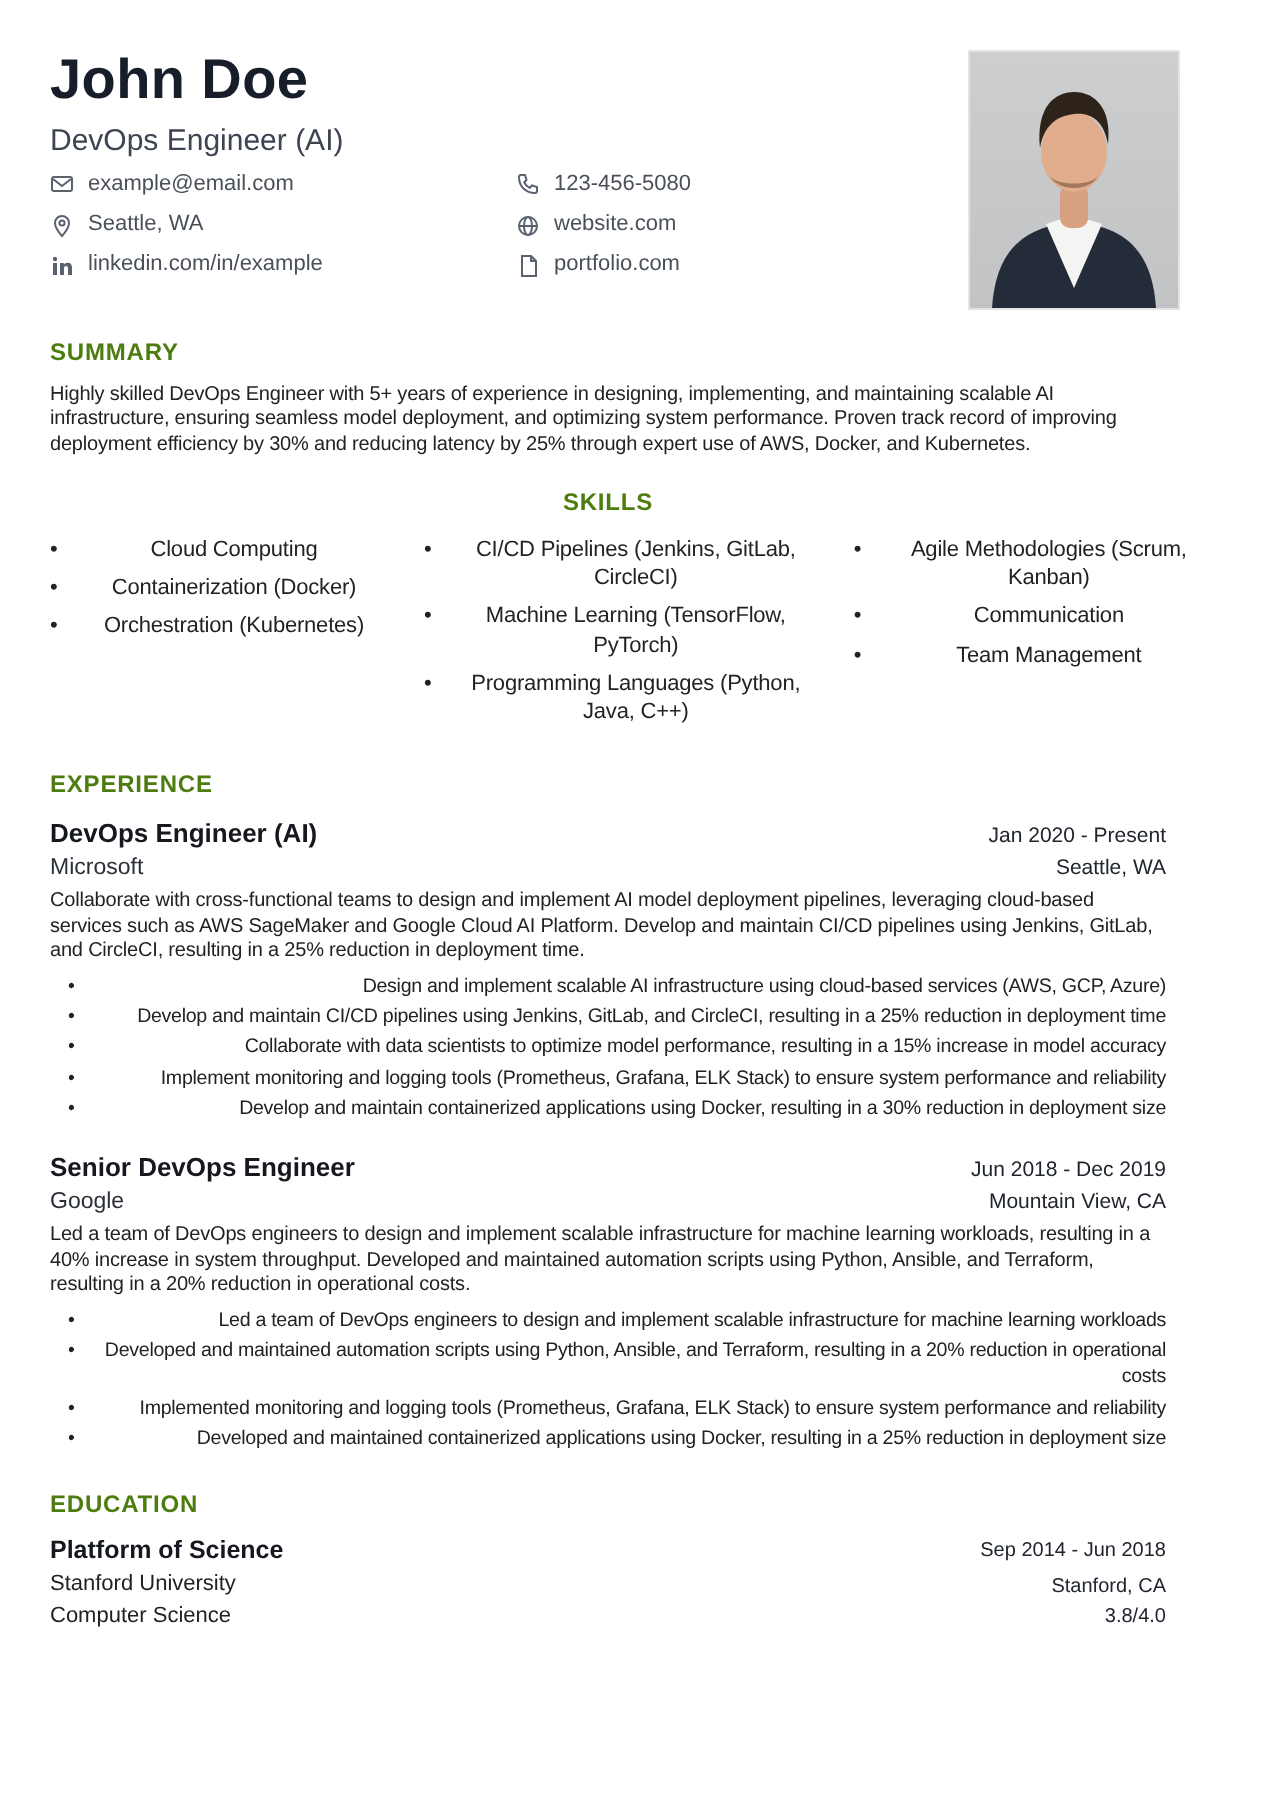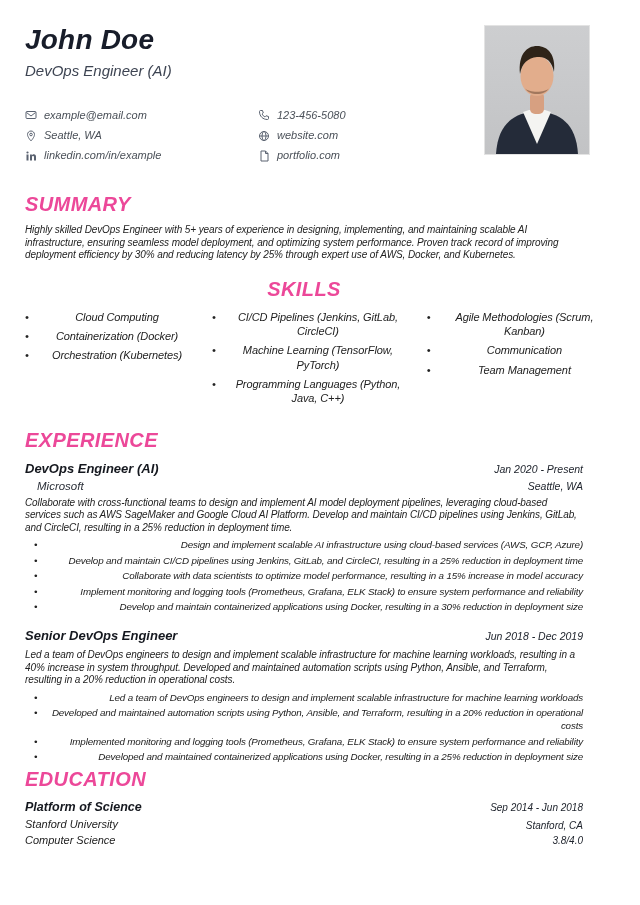--- a/index.html
+++ b/index.html
@@ -2,49 +2,49 @@
 <html><head>
 <meta charset="utf-8">
 <style>
   * { margin: 0; padding: 0; box-sizing: border-box; }
   html, body { background: #ffffff; }
   body {
     width: 640px; height: 905px; overflow: hidden;
     font-family: "Liberation Sans", sans-serif;
     color: #1f1f1f;
   }
-  .page { position: relative; padding: 25px 25px 0 25px; width: 608px; font-style: italic; }
+  .page { position: relative; padding: 25px 25px 0 25px; width: 608px; }
 
   
   .name {
     font-size: 28px; font-weight: bold; color: #181d2a;
     letter-spacing: 0.2px; line-height: 1.1;
   }
   .candidate-title {
     font-size: 15px; color: #3d4452; margin-top: 6px; line-height: 1.2;
   }
-  .contacts { display: flex; margin-top: 29px; text-align: center; }
+  .contacts { display: flex; margin-top: 6px; text-align: center; }
   .contact-col { display: flex; flex-direction: column; gap: 7px; }
   .contact-col.left { width: 233px; }
   .contact-item {
     display: flex; align-items: center; gap: 7px;
     font-size: 11px; color: #4a5058; line-height: 1.2;
   }
   .cicon { width: 12px; height: 12px; flex: 0 0 12px; color: #5a6270; display: inline-block; }
   .cicon svg { width: 12px; height: 12px; display: block; }
 
   .photo {
     position: absolute; top: 25px; left: 484px; width: 106px; height: 130px;
     border: 1px solid #e3e3e3; background: #c9cacb; overflow: hidden;
   }
   .photo svg { display: block; width: 104px; height: 128px; }
 
   
   section h2 {
-    font-size: 20px; font-weight: bold; color: #ec4899;
+    font-size: 12px; font-weight: bold; color: #4d7c0f;
     letter-spacing: 0.4px; line-height: 1.2;
   }
   .sec-summary { margin-top: 30px; }
   .sec-summary p {
     margin-top: 8px; font-size: 10px; line-height: 1.25;
     letter-spacing: -0.1px; color: #222;
   }
   .sec-skills { margin-top: 15px; text-align: center; }
   .skills-grid {
     display: grid; grid-template-columns: 31% 36% 33%;
@@ -58,35 +58,35 @@
   }
   .skill-list li::before { content: "\2022"; position: absolute; left: 0; top: 0; }
 
   .sec-experience { margin-top: 17px; }
   .job { margin-top: 9px; }
   .job + .job { margin-top: 14px; }
   .job-head { display: flex; justify-content: space-between; align-items: baseline; }
   .job-head h3 { font-size: 13px; font-weight: bold; color: #15181f; line-height: 1.25; }
   .job-dates { font-size: 10.5px; color: #20252e; white-space: nowrap; }
   .job-sub { display: flex; justify-content: space-between; align-items: baseline; margin-top: 3px; }
-  .job-company { font-size: 11.5px; color: #2a2f38; margin-left: 12px; }
+  .job-company { font-size: 11.5px; color: #2a2f38; }
   .job-location { font-size: 10.5px; color: #20252e; }
   .job-desc {
     margin-top: 5px; font-size: 10px; line-height: 1.25;
     letter-spacing: -0.1px; color: #222;
   }
   .bullets { list-style: none; margin-top: 5px; text-align: right; }
   .bullets li {
     position: relative; padding-left: 13px; margin-left: 9px;
     font-size: 9.8px; line-height: 1.32; letter-spacing: -0.15px;
     margin-bottom: 2.5px; color: #222;
   }
   .bullets li::before { content: "\2022"; position: absolute; left: 0; top: 0; }
 
-  .sec-education { margin-top: 3px; }
+  .sec-education { margin-top: 18px; }
   .edu-entry { display: flex; justify-content: space-between; margin-top: 9px; }
   .edu-left, .edu-right { display: flex; flex-direction: column; gap: 4px; }
   .edu-right { text-align: right; }
   .edu-degree { font-size: 12.5px; font-weight: bold; color: #15181f; }
   .edu-school, .edu-major { font-size: 11px; color: #222; }
   .edu-dates, .edu-location, .edu-gpa { font-size: 10px; color: #20252e; }
   .edu-dates { line-height: 16px; }
 </style>
 </head>
 <body>
@@ -225,20 +225,24 @@
         <li>Implement monitoring and logging tools (Prometheus, Grafana, ELK Stack) to ensure system performance and reliability</li>
         <li>Develop and maintain containerized applications using Docker, resulting in a 30% reduction in deployment size</li>
       </ul>
     </article>
 
     <article class="job">
       <div class="job-head">
         <h3>Senior DevOps Engineer</h3>
         <span class="job-dates">Jun 2018 - Dec 2019</span>
       </div>
+      <div class="job-sub">
+        <span class="job-company">Google</span>
+        <span class="job-location">Mountain View, CA</span>
+      </div>
       <p class="job-desc">Led a team of DevOps engineers to design and implement scalable infrastructure for machine learning workloads, resulting in a 40% increase in system throughput. Developed and maintained automation scripts using Python, Ansible, and Terraform, resulting in a 20% reduction in operational costs.</p>
       <ul class="bullets">
         <li>Led a team of DevOps engineers to design and implement scalable infrastructure for machine learning workloads</li>
         <li>Developed and maintained automation scripts using Python, Ansible, and Terraform, resulting in a 20% reduction in operational costs</li>
         <li>Implemented monitoring and logging tools (Prometheus, Grafana, ELK Stack) to ensure system performance and reliability</li>
         <li>Developed and maintained containerized applications using Docker, resulting in a 25% reduction in deployment size</li>
       </ul>
     </article>
   </section>
 

